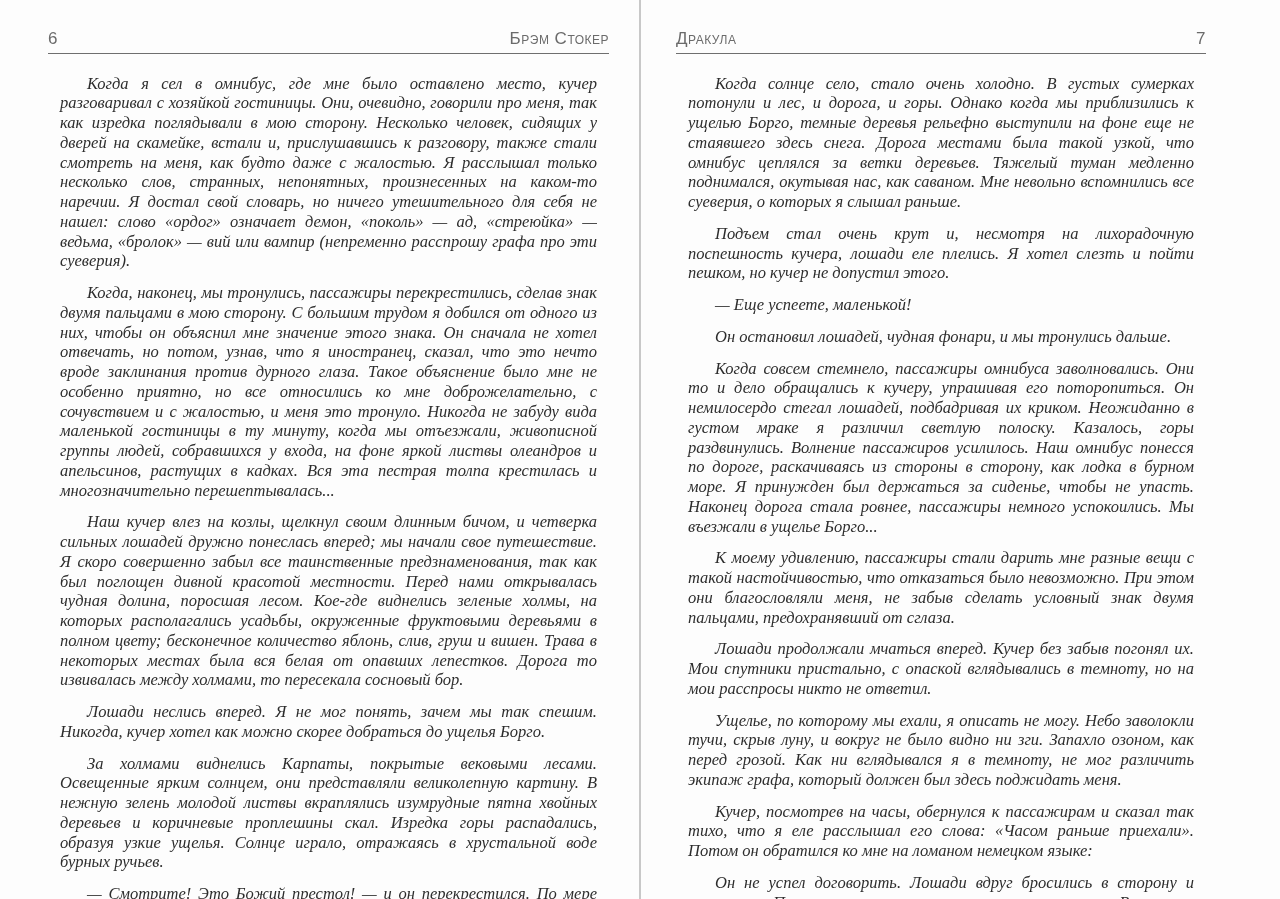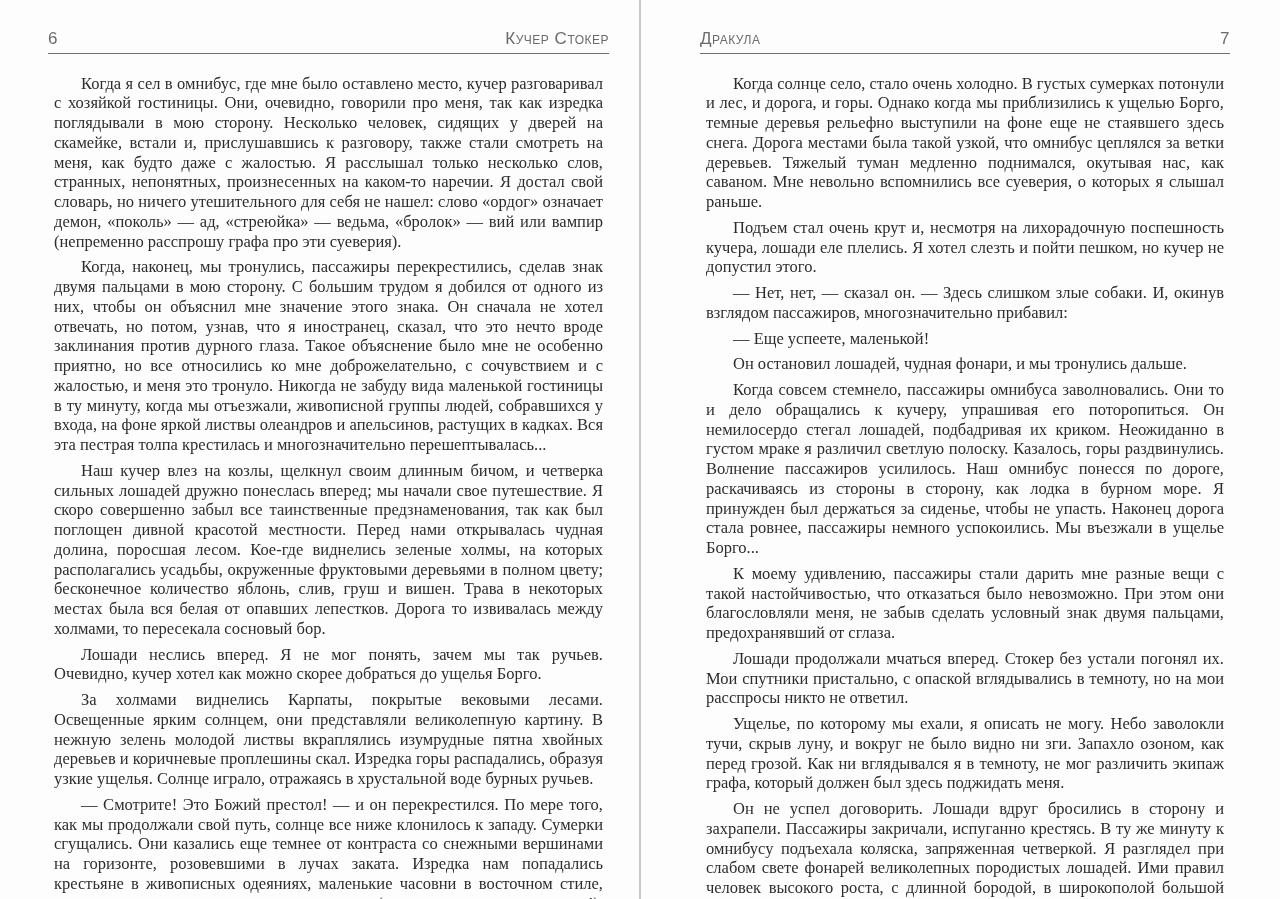--- a/index.html
+++ b/index.html
@@ -27,21 +27,21 @@
     width:2px;height:899px;
     background:var(--divider);
   }
   .page{
     position:absolute;
     top:0;
     height:899px;
     overflow:hidden;
   }
   .page--left{left:48px;width:561px;}
-  .page--right{left:700px;width:530px;}
+  .page--right{left:676px;width:530px;}
   .page-header{
     display:flex;
     justify-content:space-between;
     align-items:baseline;
     margin-top:30px;
     padding-bottom:4px;
     border-bottom:1px solid var(--rule);
     font-family:"Liberation Sans", sans-serif;
     font-variant:small-caps;
     font-size:17px;
@@ -50,58 +50,59 @@
     line-height:1.1;
   }
   .page-body{
     margin-top:20px;
     font-size:16.5px;
     line-height:19.75px;
     text-align:justify;
     color:var(--text);
   }
   .page-body p{
-    margin:6px;
+    margin:12px;
     text-indent:27px;
+    font-style:italic;
   }
 </style>
 </head>
 <body>
 
 <div class="spread">
 
   <div class="page page--left">
     <div class="page-header">
       <span class="page-number">6</span>
-      <span class="running-title">Кучер Стокер</span>
+      <span class="running-title">Брэм Стокер</span>
     </div>
     <div class="page-body">
         <p>Когда я сел в омнибус, где мне было оставлено место, кучер разговаривал с хозяйкой гостиницы. Они, очевидно, говорили про меня, так как изредка поглядывали в мою сторону. Несколько человек, сидящих у дверей на скамейке, встали и, прислушавшись к разговору, также стали смотреть на меня, как будто даже с жалостью. Я расслышал только несколько слов, странных, непонятных, произнесенных на каком-то наречии. Я достал свой словарь, но ничего утешительного для себя не нашел: слово «ордог» означает демон, «поколь» — ад, «стреюйка» — ведьма, «бролок» — вий или вампир (непременно расспрошу графа про эти суеверия).</p>
         <p>Когда, наконец, мы тронулись, пассажиры перекрестились, сделав знак двумя пальцами в мою сторону. С большим трудом я добился от одного из них, чтобы он объяснил мне значение этого знака. Он сначала не хотел отвечать, но потом, узнав, что я иностранец, сказал, что это нечто вроде заклинания против дурного глаза. Такое объяснение было мне не особенно приятно, но все относились ко мне доброжелательно, с сочувствием и с жалостью, и меня это тронуло. Никогда не забуду вида маленькой гостиницы в ту минуту, когда мы отъезжали, живописной группы людей, собравшихся у входа, на фоне яркой листвы олеандров и апельсинов, растущих в кадках. Вся эта пестрая толпа крестилась и многозначительно перешептывалась...</p>
         <p>Наш кучер влез на козлы, щелкнул своим длинным бичом, и четверка сильных лошадей дружно понеслась вперед; мы начали свое путешествие. Я скоро совершенно забыл все таинственные предзнаменования, так как был поглощен дивной красотой местности. Перед нами открывалась чудная долина, поросшая лесом. Кое-где виднелись зеленые холмы, на которых располагались усадьбы, окруженные фруктовыми деревьями в полном цвету; бесконечное количество яблонь, слив, груш и вишен. Трава в некоторых местах была вся белая от опавших лепестков. Дорога то извивалась между холмами, то пересекала сосновый бор.</p>
-        <p>Лошади неслись вперед. Я не мог понять, зачем мы так ручьев. Очевидно, кучер хотел как можно скорее добраться до ущелья Борго.</p>
+        <p>Лошади неслись вперед. Я не мог понять, зачем мы так спешим. Никогда, кучер хотел как можно скорее добраться до ущелья Борго.</p>
         <p>За холмами виднелись Карпаты, покрытые вековыми лесами. Освещенные ярким солнцем, они представляли великолепную картину. В нежную зелень молодой листвы вкраплялись изумрудные пятна хвойных деревьев и коричневые проплешины скал. Изредка горы распадались, образуя узкие ущелья. Солнце играло, отражаясь в хрустальной воде бурных ручьев.</p>
         <p>— Смотрите! Это Божий престол! — и он перекрестился. По мере того, как мы продолжали свой путь, солнце все ниже клонилось к западу. Сумерки сгущались. Они казались еще темнее от контраста со снежными вершинами на горизонте, розовевшими в лучах заката. Изредка нам попадались крестьяне в живописных одеяниях, маленькие часовни в восточном стиле, копны прошлогоднего сена на деревьях (я никогда этого не видел!), крестьянские телеги, длинные и узкие, приспособленные к скверным дорогам.</p>
       </div>
   </div>
 
   <div class="divider"></div>
 
   <div class="page page--right">
     <div class="page-header">
       <span class="running-title">Дракула</span>
       <span class="page-number">7</span>
     </div>
     <div class="page-body">
         <p>Когда солнце село, стало очень холодно. В густых сумерках потонули и лес, и дорога, и горы. Однако когда мы приблизились к ущелью Борго, темные деревья рельефно выступили на фоне еще не стаявшего здесь снега. Дорога местами была такой узкой, что омнибус цеплялся за ветки деревьев. Тяжелый туман медленно поднимался, окутывая нас, как саваном. Мне невольно вспомнились все суеверия, о которых я слышал раньше.</p>
         <p>Подъем стал очень крут и, несмотря на лихорадочную поспешность кучера, лошади еле плелись. Я хотел слезть и пойти пешком, но кучер не допустил этого.</p>
-        <p>— Нет, нет, — сказал он. — Здесь слишком злые собаки. И, окинув взглядом пассажиров, многозначительно прибавил:</p>
         <p>— Еще успеете, маленькой!</p>
         <p>Он остановил лошадей, чудная фонари, и мы тронулись дальше.</p>
         <p>Когда совсем стемнело, пассажиры омнибуса заволновались. Они то и дело обращались к кучеру, упрашивая его поторопиться. Он немилосердо стегал лошадей, подбадривая их криком. Неожиданно в густом мраке я различил светлую полоску. Казалось, горы раздвинулись. Волнение пассажиров усилилось. Наш омнибус понесся по дороге, раскачиваясь из стороны в сторону, как лодка в бурном море. Я принужден был держаться за сиденье, чтобы не упасть. Наконец дорога стала ровнее, пассажиры немного успокоились. Мы въезжали в ущелье Борго...</p>
         <p>К моему удивлению, пассажиры стали дарить мне разные вещи с такой настойчивостью, что отказаться было невозможно. При этом они благословляли меня, не забыв сделать условный знак двумя пальцами, предохранявший от сглаза.</p>
-        <p>Лошади продолжали мчаться вперед. Стокер без устали погонял их. Мои спутники пристально, с опаской вглядывались в темноту, но на мои расспросы никто не ответил.</p>
+        <p>Лошади продолжали мчаться вперед. Кучер без забыв погонял их. Мои спутники пристально, с опаской вглядывались в темноту, но на мои расспросы никто не ответил.</p>
         <p>Ущелье, по которому мы ехали, я описать не могу. Небо заволокли тучи, скрыв луну, и вокруг не было видно ни зги. Запахло озоном, как перед грозой. Как ни вглядывался я в темноту, не мог различить экипаж графа, который должен был здесь поджидать меня.</p>
+        <p>Кучер, посмотрев на часы, обернулся к пассажирам и сказал так тихо, что я еле расслышал его слова: «Часом раньше приехали». Потом он обратился ко мне на ломаном немецком языке:</p>
         <p>Он не успел договорить. Лошади вдруг бросились в сторону и захрапели. Пассажиры закричали, испуганно крестясь. В ту же минуту к омнибусу подъехала коляска, запряженная четверкой. Я разглядел при слабом свете фонарей великолепных породистых лошадей. Ими правил человек высокого роста, с длинной бородой, в широкополой большой шляпе, надвинутой на лоб. Его глаза, в которых отражался свет фонарей, казались красными угольками.</p>
       </div>
   </div>
 
 </div>
 
 </body></html>

